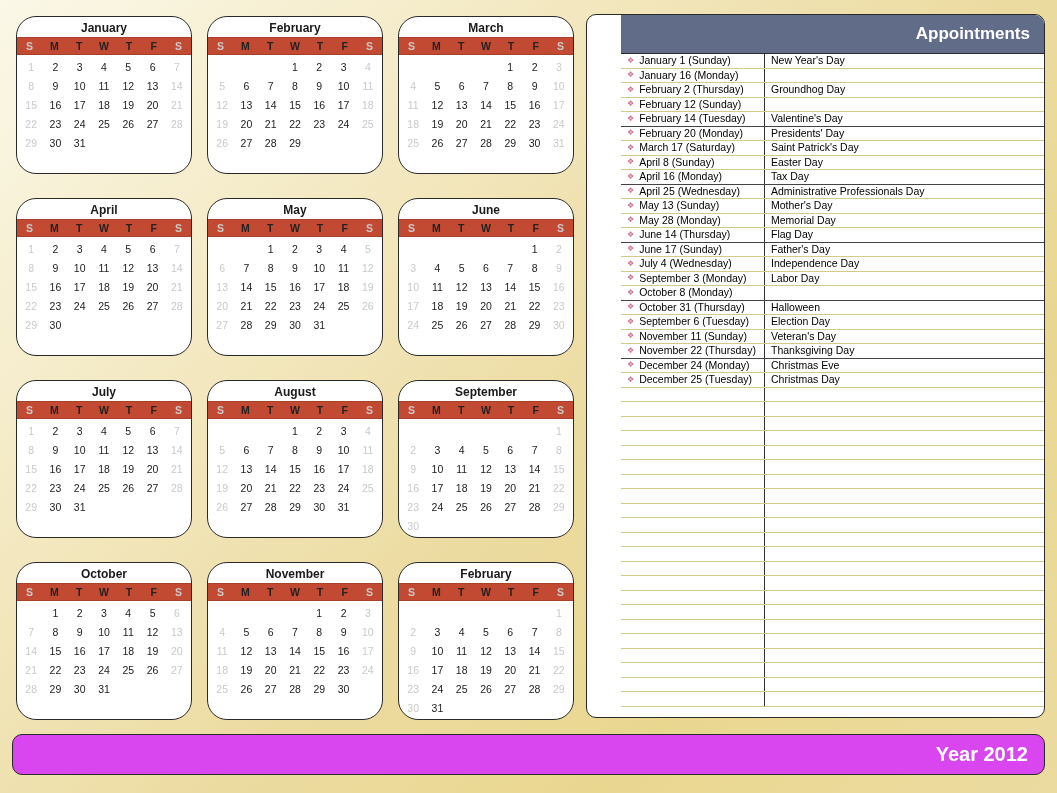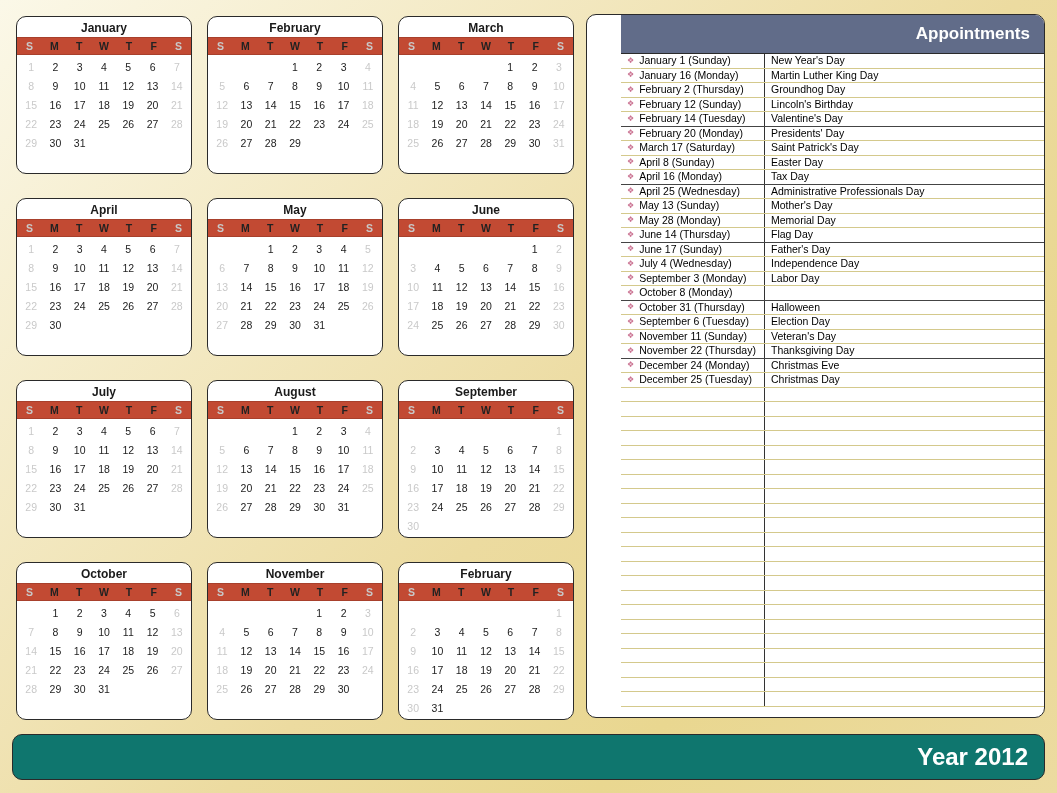--- a/index.html
+++ b/index.html
@@ -24,21 +24,21 @@
     display: grid;
     grid-template-columns: repeat(3, 176px);
     grid-template-rows: repeat(4, 1fr);
     column-gap: 15px;
     row-gap: 24px;
     padding: 2px 0 0 4px;
   }
   .month {
     background: #fff;
     border: 1.5px solid #2a2a2a;
-    border-radius: 10px;
+    border-radius: 20px;
     overflow: hidden;
     display: flex;
     flex-direction: column;
     height: 158px;
   }
   .month-title {
     text-align: center;
     font-weight: bold;
     font-size: 12px;
     padding: 4px 0 2px 0;
@@ -113,27 +113,27 @@
   }
   .appt-date .bullet { color: #c96f8f; font-size: 8px; line-height: 8px; }
   .appt-name {
     flex: 1;
     padding-left: 6px;
     display: flex;
     align-items: center;
   }
   .footer-bar {
     margin-top: 14px;
-    background: #0f766e;
+    background: #d946ef;
     border: 1.5px solid #2a2a2a;
     border-radius: 10px;
     color: #fff;
     text-align: right;
     padding: 8px 16px 8px 0;
-    font-size: 24px;
+    font-size: 20px;
     font-weight: bold;
   }
 </style>
 </head>
 <body>
 
 <div class="page">
   <div class="top-area">
     <div class="months-grid" id="months-grid">
         <div class="month">
@@ -713,35 +713,33 @@
               <span class="bullet">❖</span>
               <span>January 1 (Sunday)</span>
             </div>
             <div class="appt-name">New Year's Day</div>
           </div>
           <div class="appt-row">
             <div class="appt-date">
               <span class="bullet">❖</span>
               <span>January 16 (Monday)</span>
             </div>
-            <div class="appt-name">Martin Luther King Day</div>
           </div>
           <div class="appt-row">
             <div class="appt-date">
               <span class="bullet">❖</span>
               <span>February 2 (Thursday)</span>
             </div>
             <div class="appt-name">Groundhog Day</div>
           </div>
           <div class="appt-row">
             <div class="appt-date">
               <span class="bullet">❖</span>
               <span>February 12 (Sunday)</span>
             </div>
-            <div class="appt-name">Lincoln's Birthday</div>
           </div>
           <div class="appt-row dark">
             <div class="appt-date">
               <span class="bullet">❖</span>
               <span>February 14 (Tuesday)</span>
             </div>
             <div class="appt-name">Valentine's Day</div>
           </div>
           <div class="appt-row">
             <div class="appt-date">

